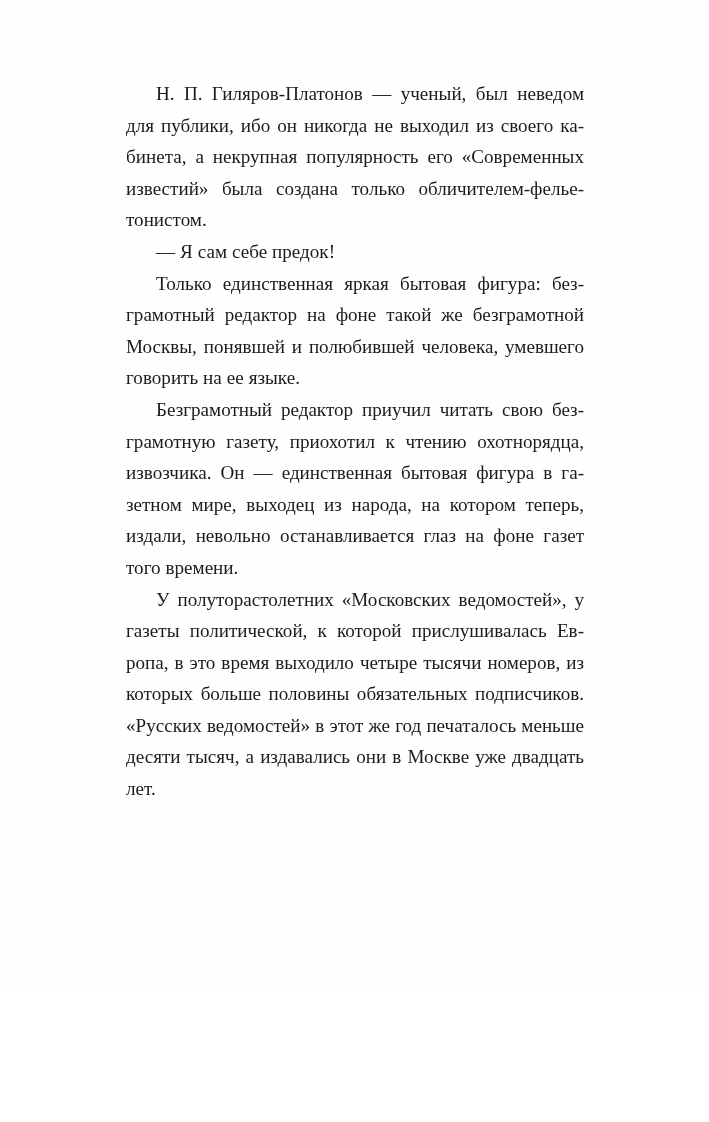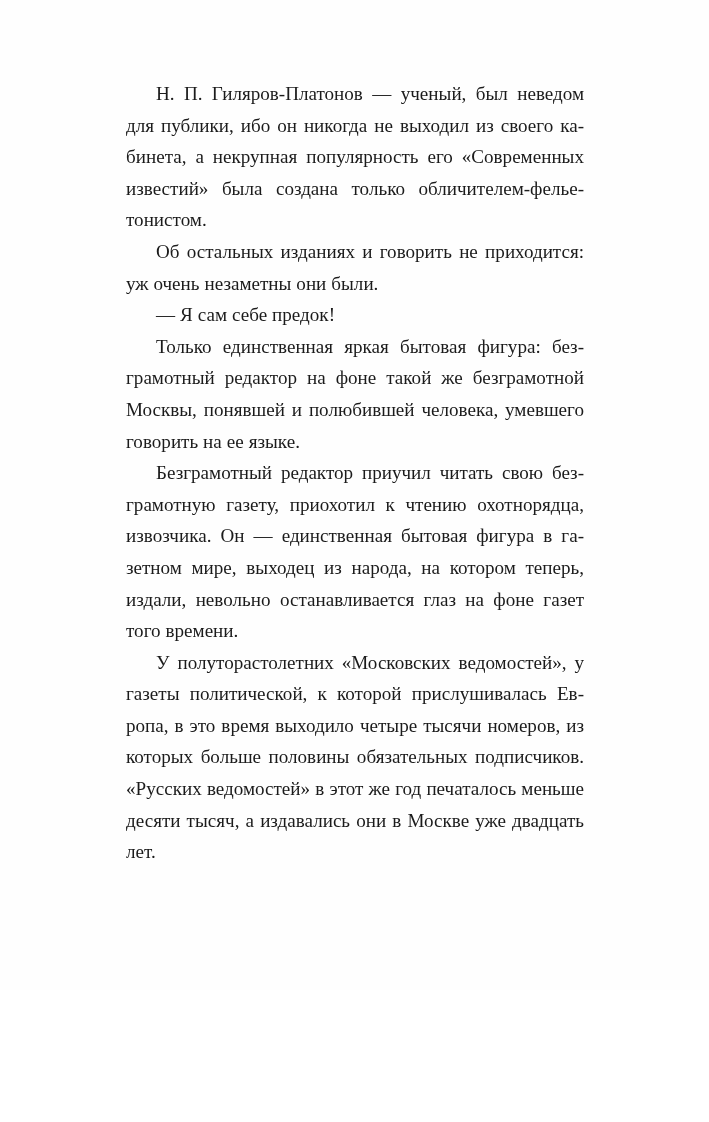--- a/index.html
+++ b/index.html
@@ -54,21 +54,20 @@
     color: #1b1b1b;
   }
 </style>
 </head>
 <body>
 
 <div class="page">
 
   <div class="text-column">
     <p class="para">Н. П. Гиляров-Платонов — ученый, был неведом для публики, ибо он никогда не выходил из своего ка­бинета, а некрупная популярность его «Современных известий» была создана только обличителем-фелье­тонистом.</p>
-    <p class="para">Об остальных изданиях и говорить не приходится: уж очень незаметны они были.</p>
     <p class="para dialogue">— Я сам себе предок!</p>
     <p class="para">Только единственная яркая бытовая фигура: без­грамотный редактор на фоне такой же безграмотной Москвы, понявшей и полюбившей человека, умевше­го говорить на ее языке.</p>
     <p class="para">Безграмотный редактор приучил читать свою без­грамотную газету, приохотил к чтению охотнорядца, извозчика. Он — единственная бытовая фигура в га­зетном мире, выходец из народа, на котором теперь, издали, невольно останавливается глаз на фоне газет того времени.</p>
     <p class="para">У полуторастолетних «Московских ведомостей», у газеты политической, к которой прислушивалась Ев­ропа, в это время выходило четыре тысячи номеров, из которых больше половины обязательных подпис­чиков. «Русских ведомостей» в этот же год печаталось меньше десяти тысяч, а издавались они в Москве уже двадцать лет.</p>
   </div>
 
   <div class="page-number">8</div>
 
 </div>
 

